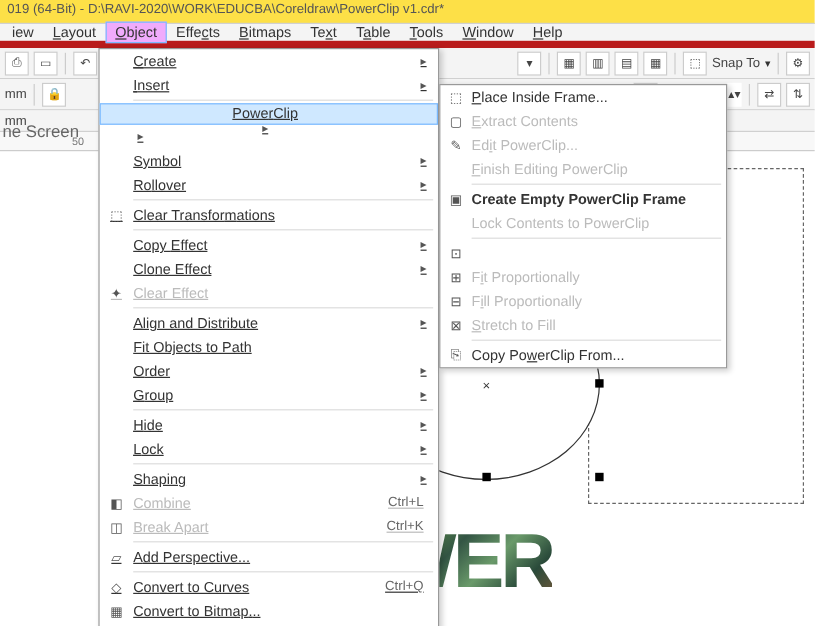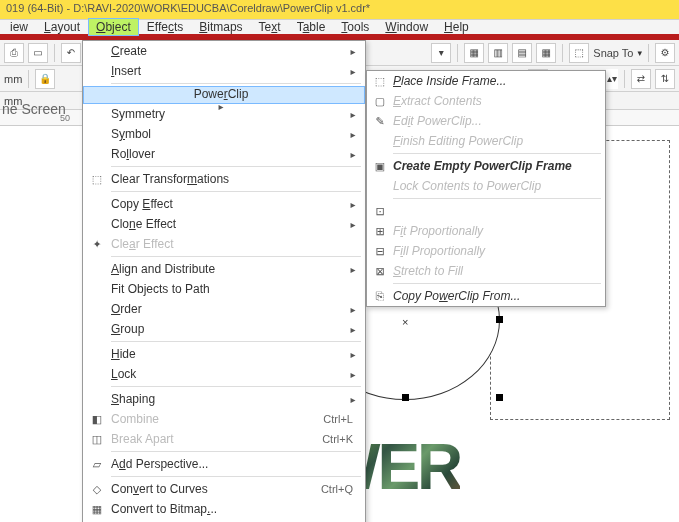--- a/index.html
+++ b/index.html
@@ -2,54 +2,54 @@
 <html><head>
 <meta charset="utf-8">
 <style>
   * { box-sizing: border-box; margin: 0; padding: 0; font-family: "Segoe UI", Tahoma, sans-serif; }
   body { width: 679px; height: 522px; background: #ffffff; overflow: hidden; position: relative; font-size: 12px; color: #333; }
 
   .titlebar { height: 20px; background: #fde047; border-bottom: 1px solid #d0d0d0; padding: 2px 6px; font-size: 11px; color: #555; white-space: nowrap; overflow: hidden; }
   .menubar { height: 20px; background: #f4f4f4; display: flex; align-items: center; padding: 0 2px; border-bottom: 6px solid #b91c1c; }
   .menubar .menu-item { padding: 2px 8px; font-size: 12px; cursor: default; }
   .menubar .menu-item u { text-decoration: underline; }
-  .menubar .menu-item.open { background: #bef264; border: 1px solid #7abaff; padding: 1px 7px; }
+  .menubar .menu-item.open { background: #f0abfc; border: 1px solid #7abaff; padding: 1px 7px; }
 
   .toolbar-row { height: 26px; background: #f4f4f4; border-bottom: 1px solid #d0d0d0; display: flex; align-items: center; padding: 0 4px; gap: 4px; }
   .tb-btn { width: 20px; height: 20px; border: 1px solid #ccc; background: #fff; display: inline-flex; align-items: center; justify-content: center; font-size: 10px; color: #444; }
   .tb-sep { width: 1px; height: 18px; background: #ccc; margin: 0 2px; }
   .tb-input { width: 42px; height: 18px; border: 1px solid #ccc; font-size: 10px; padding: 0 2px; }
   .tb-label { font-size: 11px; color: #444; }
   .spacer { flex: 1; }
 
   .ruler-top { height: 16px; background: #f8f8f8; border-bottom: 1px solid #ccc; font-size: 9px; color: #777; padding-left: 60px; display: flex; align-items: center; gap: 90px; }
   .left-label { position: absolute; left: 2px; top: 84px; font-size: 14px; color: #666; margin-top: 17px; }
   .dashed-box { position: absolute; left: 490px; top: 140px; width: 180px; height: 280px; border: 1px dashed #666; }
   .ellipse { position: absolute; left: 310px; top: 240px; width: 190px; height: 160px; border: 1px solid #333; border-radius: 50%; background: #fff; }
   .handle { position: absolute; width: 7px; height: 7px; background: #000; }
   .center-x { position: absolute; font-size: 11px; color: #333; }
   .big-text { position: absolute; left: 320px; top: 430px; font-size: 64px; font-weight: 900; letter-spacing: -3px;
               background: linear-gradient(135deg,#2a4a2a,#5a8a4a,#354,#6a9a6a,#2a4a3a,#7a5a3a);
               -webkit-background-clip: text; background-clip: text; color: transparent; }
 
   .dropdown { position: absolute; left: 82px; top: 40px; width: 284px; background: #fff; border: 1px solid #999; box-shadow: 2px 2px 5px rgba(0,0,0,.2); z-index: 10; }
-  .dropdown .row { display: flex; align-items: center; height: 20px; font-size: 12px; padding: 0 6px 0 0; }
+  .dropdown .row { display: flex; align-items: center; height: 20px; font-size: 12px; padding: 0 6px 0 0; text-decoration: underline; }
   .dropdown .icon-col { width: 28px; display: flex; align-items: center; justify-content: center; color: #555; font-size: 11px; }
   .dropdown .lbl { flex: 1; white-space: nowrap; }
   .dropdown .lbl u { text-decoration: underline; }
   .dropdown .shortcut { color: #666; font-size: 11px; padding-right: 6px; text-align: center; }
   .dropdown .arrow { width: 12px; text-align: center; color: #555; font-size: 10px; }
   .dropdown .sep { height: 1px; background: #ddd; margin: 2px 4px 2px 28px; }
   .dropdown .row.disabled { color: #bbb; }
   .dropdown .row.highlight { background: #cfe8ff; border: 1px solid #7abaff; height: 18px; flex-direction: column; }
 
   .submenu { position: absolute; left: 366px; top: 70px; width: 240px; background: #fff; border: 1px solid #999; box-shadow: 2px 2px 5px rgba(0,0,0,.2); z-index: 11; }
   .submenu .row { display: flex; align-items: center; height: 20px; font-size: 12px; padding: 0 6px 0 0; }
   .submenu .icon-col { width: 26px; display: flex; align-items: center; justify-content: center; color: #555; font-size: 11px; }
-  .submenu .lbl { flex: 1; white-space: nowrap; font-style: italic; }
+  .submenu .lbl { flex: 1; white-space: nowrap; }
   .submenu .sep { height: 1px; background: #ddd; margin: 2px 4px 2px 26px; }
   .submenu .row.disabled { color: #bbb; }
   .submenu .row.bold .lbl { font-weight: 600; }
 </style>
 </head>
 <body>
 
 <div class="titlebar">019 (64-Bit) - D:\RAVI-2020\WORK\EDUCBA\Coreldraw\PowerClip v1.cdr*</div>
 
 <div class="menubar">
@@ -131,21 +131,20 @@
       <span class="arrow">▸</span>
     </div>
   <div class="sep"></div>
   <div class="row highlight">
       <span class="icon-col"></span>
       <span class="lbl">Powe<u>r</u>Clip</span>
       <span class="arrow">▸</span>
     </div>
   <div class="row">
       <span class="icon-col"></span>
-      <span class="lbl">Symmetry</span>
       <span class="arrow">▸</span>
     </div>
   <div class="row">
       <span class="icon-col"></span>
       <span class="lbl">S<u>y</u>mbol</span>
       <span class="arrow">▸</span>
     </div>
   <div class="row">
       <span class="icon-col"></span>
       <span class="lbl">Ro<u>l</u>lover</span>

